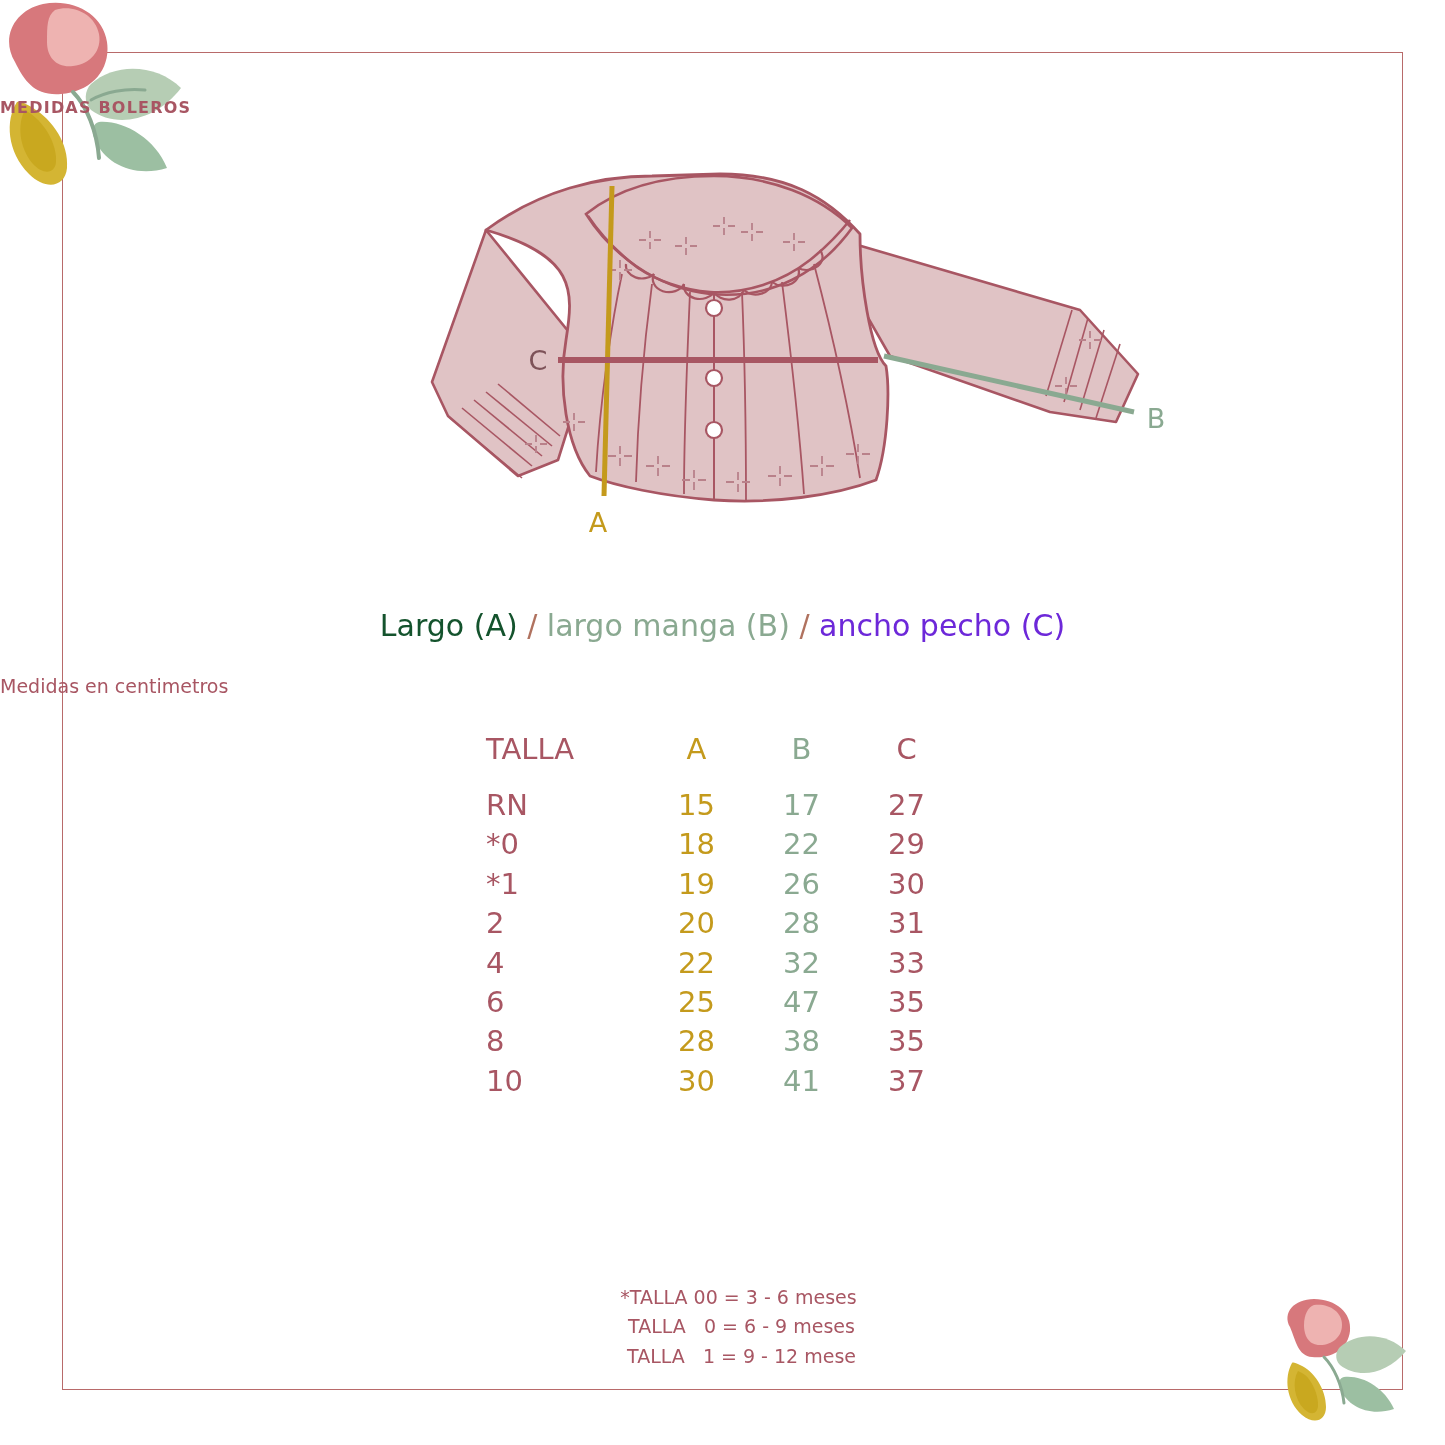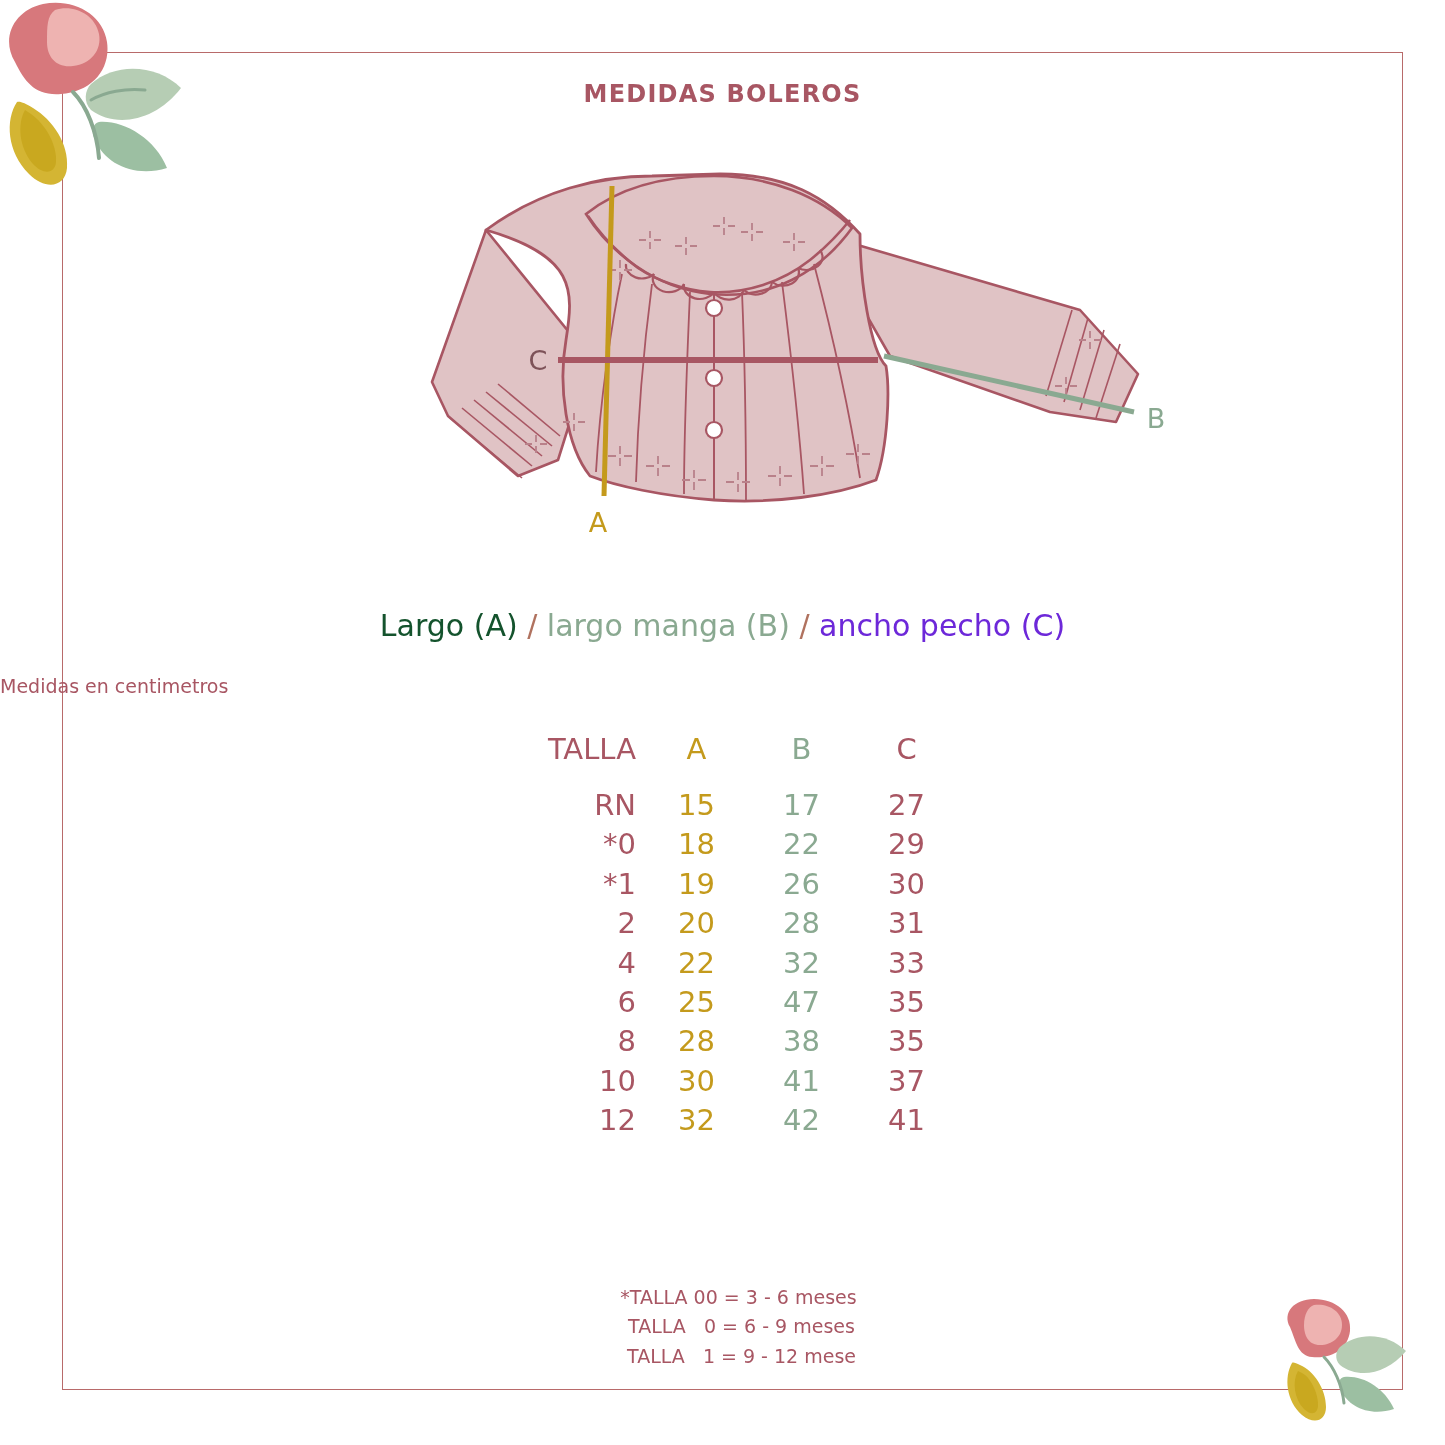--- a/index.html
+++ b/index.html
@@ -36,25 +36,24 @@
   }
   .deco-bottom-right {
     position: absolute;
     right: 30px;
     bottom: 8px;
     width: 145px;
     height: 140px;
   }
   .title {
     position: absolute;
-    top: 80px;
-    left: 0;
-    width: 100%;
-    text-align: center;
-    font-size: 24px;
+    top: 98px;
+    left: 0;
+    width: 100%;
+    font-size: 16px;
     font-weight: bold;
     letter-spacing: 1.2px;
     color: #a85663;
     font-family: "DejaVu Sans", sans-serif;
   }
   .diagram {
     position: absolute;
     left: 390px;
     top: 160px;
     width: 820px;
@@ -93,21 +92,21 @@
     border-collapse: collapse;
     font-size: 29px;
   }
   table th, table td {
     padding: 2px 0;
     text-align: center;
     font-weight: normal;
   }
   th.talla-h, td.talla {
     width: 150px;
-    text-align: right;
+    text-align: left;
     padding-right: 8px;
     color: #a85663;
   }
   th.a-h, td.a { width: 105px; color: #c49a1c; }
   th.b-h, td.b { width: 105px; color: #8aa991; }
   th.c-h, td.c { width: 105px; color: #a85663; }
   thead th { padding-bottom: 20px; }
   tbody td { line-height: 1.22; }
   .notes {
     position: absolute;
@@ -308,26 +307,20 @@
           <td class="a">28</td>
           <td class="b">38</td>
           <td class="c">35</td>
         </tr>
         <tr>
           <td class="talla">10</td>
           <td class="a">30</td>
           <td class="b">41</td>
           <td class="c">37</td>
         </tr>
-        <tr>
-          <td class="talla">12</td>
-          <td class="a">32</td>
-          <td class="b">42</td>
-          <td class="c">41</td>
-        </tr>
       </tbody>
     </table>
   </div>
 
   <div class="notes">
     <div>*TALLA 00 = 3 - 6 meses</div>
     <div> TALLA   0 = 6 - 9 meses</div>
     <div> TALLA   1 = 9 - 12 mese</div>
   </div>
 

